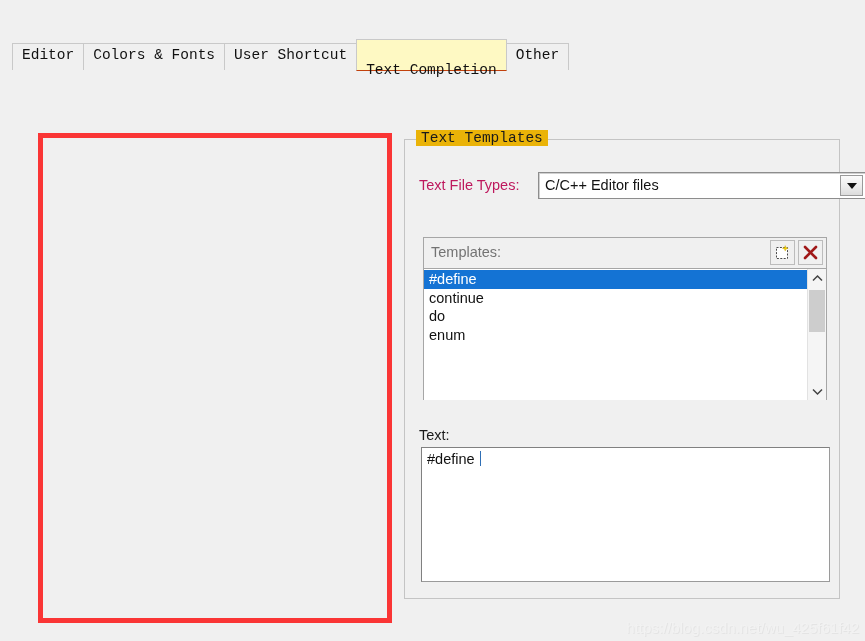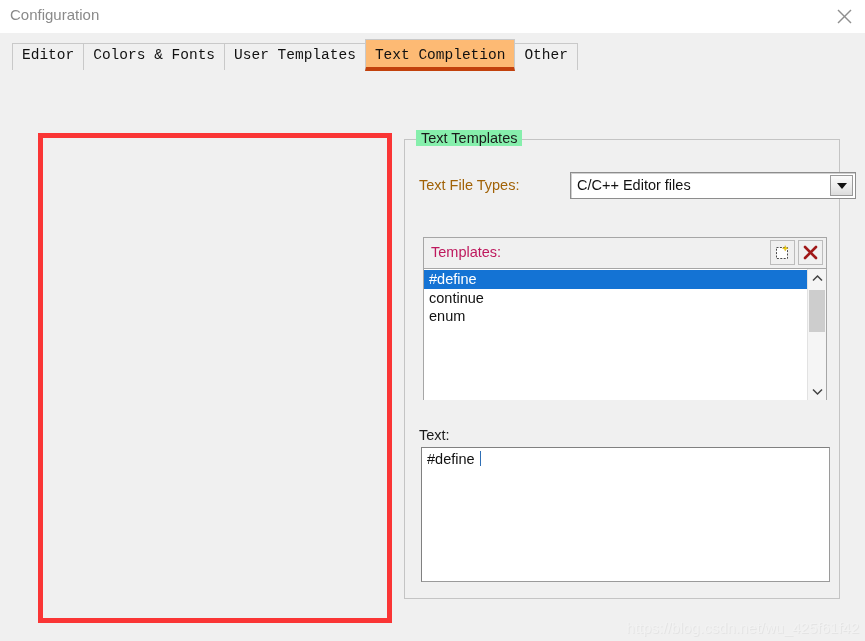--- a/index.html
+++ b/index.html
@@ -83,23 +83,23 @@
     background: #f0f0f0;
     border-top: 1px solid #c9c9c9;
     border-left: 1px solid #c9c9c9;
     border-right: 1px solid #c9c9c9;
     border-bottom: 1px solid #9c9c9c;
     margin-right: -1px;
     line-height: 17px;
     cursor: pointer;
   }
   .tab.selected {
-    background: #fdba74;
-    border-bottom: 4px solid #c2410c;
-    padding-top: 7px;
+    background: #fef9c3;
+    border-bottom: 1px solid #c2410c;
+    padding-top: 22px;
     padding-bottom: 5px;
     margin-top: -4px;
     z-index: 3;
   }
 
   
   .panel {
     position: absolute;
     left: 12px;
     top: 37px;
@@ -130,49 +130,49 @@
     width: 436px;
     height: 460px;
     border: 1px solid #c4c4c4;
     box-sizing: border-box;
     background: transparent;
   }
   .groupbox-label {
     position: absolute;
     left: 416px;
     top: 97px;
-    background: #86efac;
+    background: #eab308;
     padding: 0 5px;
     font-size: 14.5px;
     color: #1a1a1a;
     white-space: nowrap;
     z-index: 4;
+    font-family: Liberation Mono, monospace;
   }
 
   
   .tft-label {
     position: absolute;
     left: 419px;
     top: 144px;
     font-size: 14.5px;
-    color: #a16207;
+    color: #be185d;
     white-space: nowrap;
   }
   .combo {
     position: absolute;
     left: 538px;
     top: 139px;
-    width: 286px;
+    width: 328px;
     height: 27px;
     background: #ffffff;
     border: 1px solid #8d8d8d;
     box-sizing: border-box;
     box-shadow: inset 1px 1px 0 #d0d0d0;
     cursor: pointer;
-    margin-left: 32px;
   }
   .combo-value {
     position: absolute;
     left: 6px;
     top: 4px;
     font-size: 14.5px;
     color: #121212;
     white-space: nowrap;
   }
   .combo-btn {
@@ -214,21 +214,21 @@
     height: 31px;
     background: #f0f0f0;
     border-bottom: 1px solid #a6a6a6;
     box-sizing: border-box;
   }
   .templates-title {
     position: absolute;
     left: 7px;
     top: 6px;
     font-size: 14.5px;
-    color: #be185d;
+    color: #737373;
     white-space: nowrap;
   }
   .tbar {
     position: absolute;
     right: 3px;
     top: 2px;
     display: flex;
     gap: 3px;
   }
   .tbar-btn {
@@ -359,43 +359,32 @@
     white-space: nowrap;
     text-shadow: 1px 1px 0 #e4e4e4;
     user-select: none;
   }
 </style>
 </head>
 <body>
 
 <div class="window">
 
-  <div class="titlebar">
-    <div class="title-text">Configuration</div>
-    <div class="close-btn">
-      <span>
-        <svg width="17" height="17" viewBox="0 0 17 17">
-          <line x1="2" y1="2" x2="15" y2="15" stroke="#8f8f8f" stroke-width="1.4"></line>
-          <line x1="15" y1="2" x2="2" y2="15" stroke="#8f8f8f" stroke-width="1.4"></line>
-        </svg>
-      </span>
-    </div>
-  </div>
 
   <div class="client">
 
     <div class="tabstrip">
       <div class="tab">
         <span>Editor</span>
       </div>
       <div class="tab">
         <span>Colors &amp; Fonts</span>
       </div>
       <div class="tab">
-        <span>User Templates</span>
+        <span>User Shortcut</span>
       </div>
       <div class="tab selected">
         <span>Text Completion</span>
       </div>
       <div class="tab">
         <span>Other</span>
       </div>
     </div>
 
     <div class="panel"></div>
@@ -438,20 +427,23 @@
 
       <div class="listbox">
         <div class="list-items">
           <div class="list-item selected">
             <span>#define</span>
           </div>
           <div class="list-item">
             <span>continue</span>
           </div>
           <div class="list-item">
+            <span>do</span>
+          </div>
+          <div class="list-item">
             <span>enum</span>
           </div>
         </div>
 
         <div class="scrollbar">
           <div class="sb-arrow up">
             <span>
               <svg width="13" height="9" viewBox="0 0 13 9">
                 <polyline points="2,6.5 6.5,2 11,6.5" fill="none" stroke="#444444" stroke-width="1.5"></polyline>
               </svg>

